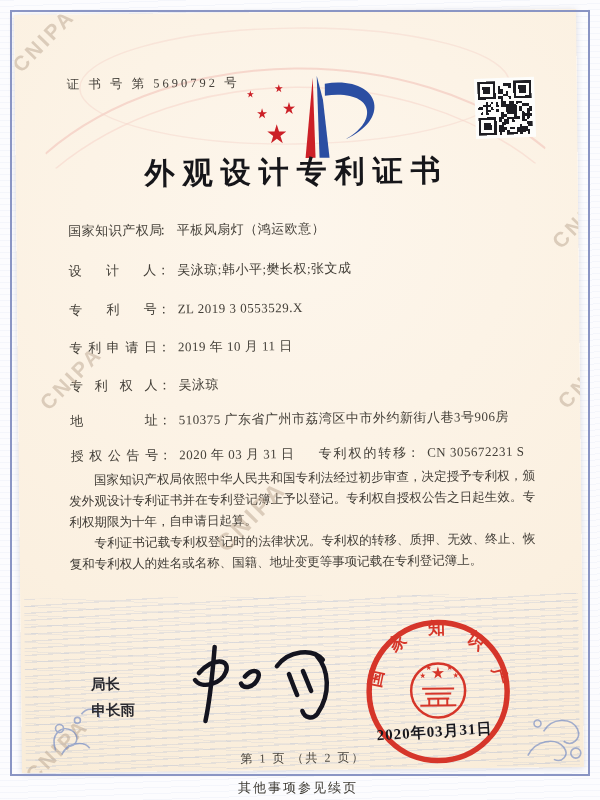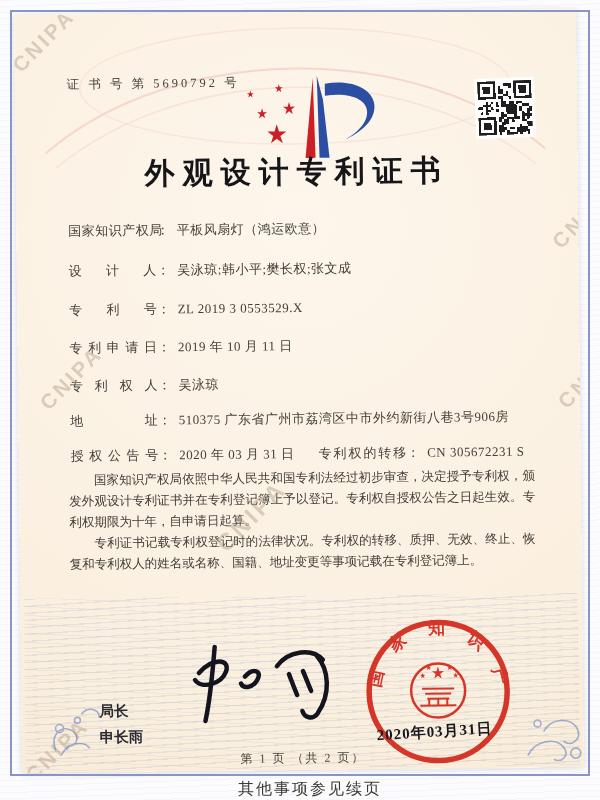--- a/index.html
+++ b/index.html
@@ -30,29 +30,29 @@
   .row{position:absolute;left:52px;font-size:13px;color:var(--text);letter-spacing:.5px;white-space:nowrap;}
   .lb{display:inline-block;width:88px;text-align:justify;text-align-last:justify;vertical-align:bottom;}
   .val{margin-left:7px;}
   .pair2{position:absolute;left:248px;top:0;}
   .paras{position:absolute;left:50px;top:456px;width:466px;font-size:12.5px;
          line-height:21px;color:#403c36;text-align:justify;}
   .paras p{margin:0;text-indent:2em;}
   .waves{position:absolute;left:4px;right:4px;top:584px;height:172px;z-index:0;
          background:repeating-linear-gradient(177deg,var(--wave) 0 1.3px,transparent 1.3px 7px),
                     repeating-linear-gradient(183deg,rgba(120,148,205,.10) 0 1px,transparent 1px 9px);}
-  .signer{position:absolute;left:70px;top:684px;font-family:Liberation Serif, serif;
-          font-size:14.5px;font-weight:600;color:#2a2a30;line-height:26px;z-index:3;margin-left:8px;}
+  .signer{position:absolute;left:70px;top:658px;font-family:Liberation Mono, monospace;
+          font-size:14.5px;font-weight:600;color:#2a2a30;line-height:26px;z-index:3;}
   .sig{position:absolute;left:152px;top:624px;z-index:3;}
   .seal{position:absolute;left:342px;top:606px;z-index:3;opacity:.93;}
   .sealdate{position:absolute;left:333px;top:712px;width:160px;text-align:center;z-index:4;
             font-size:15px;font-weight:bold;color:#17171d;transform:rotate(-3deg);letter-spacing:1px;}
   .pagefoot{position:absolute;left:0;top:738px;width:100%;text-align:center;
             font-size:12px;letter-spacing:2px;color:#4a463f;}
-  .note{position:absolute;left:238px;top:779px;font-size:16px;letter-spacing:2px;color:#3d3a33;z-index:7;}
+  .note{position:absolute;left:238px;top:779px;font-size:13px;letter-spacing:2px;color:#3d3a33;z-index:7;}
   .pinkarc{position:absolute;left:30px;top:4px;z-index:0;}
   .orn{position:absolute;z-index:1;}
 </style>
 </head>
 <body>
 
 <div class="page">
   <div class="frame"></div>
 
   <div class="paper">

